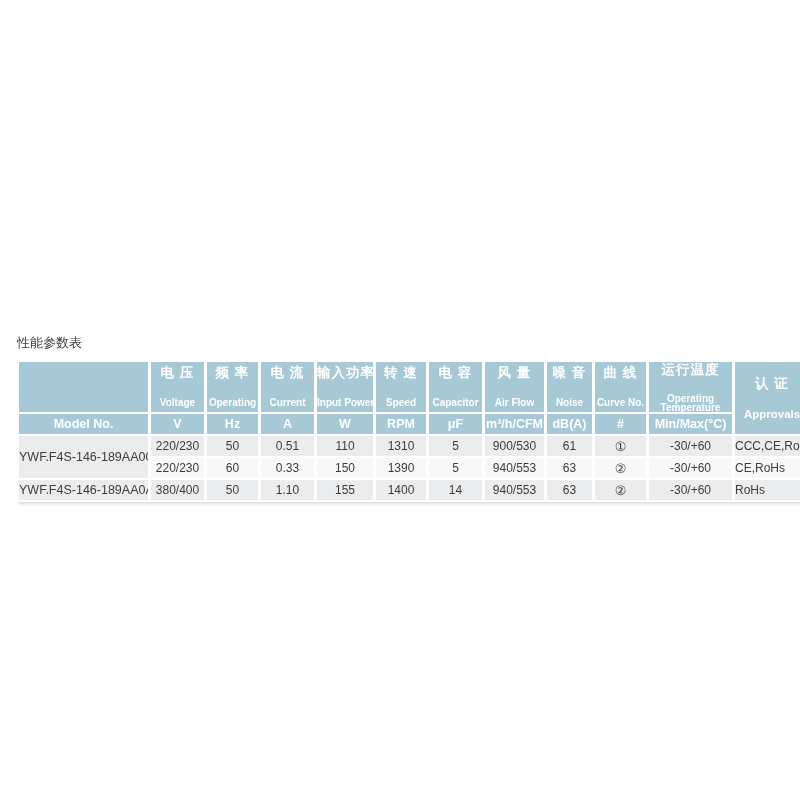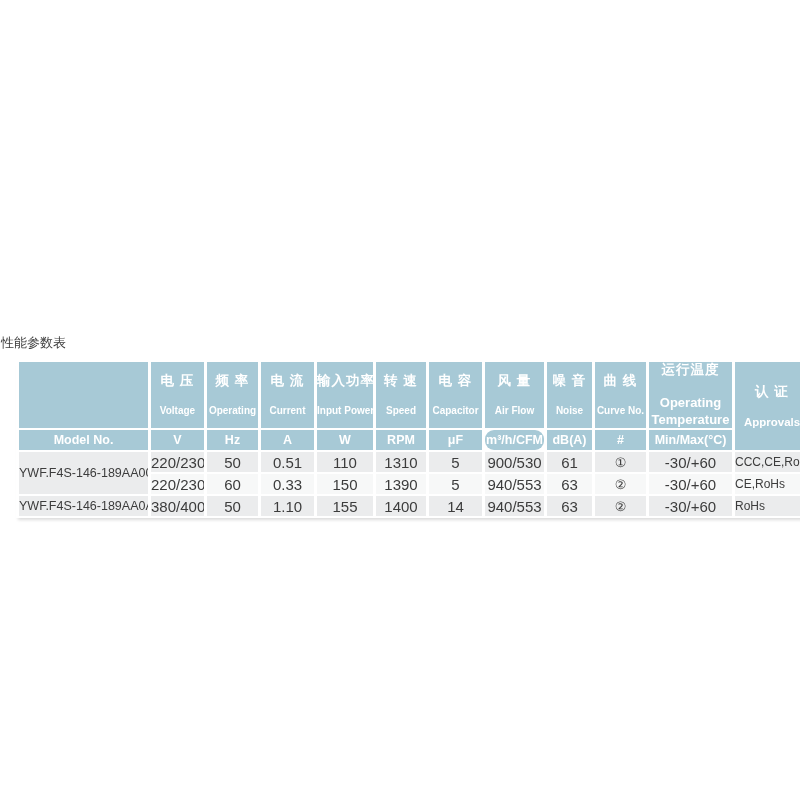--- a/index.html
+++ b/index.html
@@ -15,20 +15,21 @@
     background: #ffffff;
     overflow: hidden;
   }
   .page-title {
     position: absolute;
     left: 1px;
     top: 335px;
     font-size: 13px;
     line-height: 16px;
     color: #404040;
+    padding-left: 16px;
   }
   table.spec-table {
     position: absolute;
     left: 16px;
     top: 360px;
     width: 796px;
     border-collapse: separate;
     border-spacing: 3px 2px;
     table-layout: fixed;
     box-shadow: 0 4px 3px -2px rgba(0,0,0,0.14);
@@ -57,36 +58,36 @@
   }
   .h-en {
     display: block;
     font-size: 10px;
     line-height: 12px;
     letter-spacing: 0;
     white-space: nowrap;
     margin-top: 16px;
   }
   th.optemp .h-en {
-    font-size: 13px;
-    line-height: 17px;
+    font-size: 10px;
+    line-height: 9px;
     white-space: normal;
   }
   th.approvals .h-cn { margin-bottom: 5px; }
   th.approvals .h-en {
     font-size: 11.5px;
     line-height: 13px;
   }
   th.model-h { font-size: 13px; }
-  th.unit-airflow { font-size: 11px; border-radius: 9px; }
+  th.unit-airflow { font-size: 11px; }
   
   tbody td {
     background: #ebeced;
     color: #3c3c3c;
-    font-size: 15px;
+    font-size: 12px;
     text-align: center;
     vertical-align: middle;
     height: 20px;
     white-space: nowrap;
   }
   tr.row-light td { background: #f7f8f8; }
   td.model-cell { font-size: 12.5px; }
   td.appr-cell {
     text-align: left;
     padding-left: 7px;

